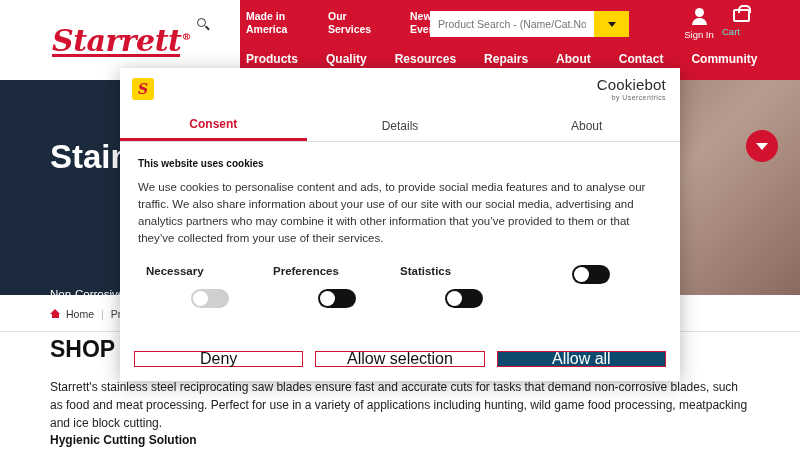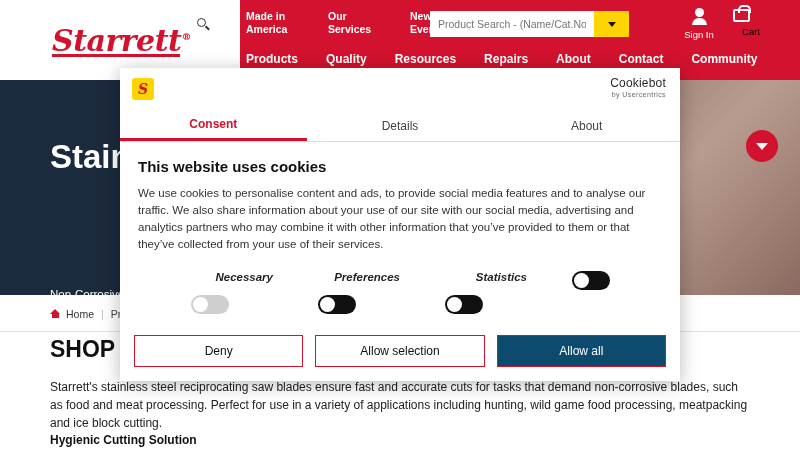--- a/index.html
+++ b/index.html
@@ -66,21 +66,21 @@
   }
   .chev-down {
     width:0;height:0;border-left:4px solid transparent;border-right:4px solid transparent;
     border-top:5px solid #1a1a1a;
   }
 
   .acct {
     position:absolute; top:8px; left:680px; width:38px; text-align:center; color:#fff;
   }
   .cart {
-    position:absolute; top:8px; left:722px; width:38px; text-align:right; color:#000000;
+    position:absolute; top:8px; left:722px; width:38px; text-align:left; color:#5eead4;
   }
   .acct .lbl, .cart .lbl { font-size: 9.5px; margin-top: 4px; }
   .person-head { width:9px;height:9px;border-radius:50%;background:#fff;margin:0 auto; }
   .person-body { width:15px;height:7px;border-radius:8px 8px 0 0;background:#fff;margin:1px auto 0; }
   .cart-icon {
     width:17px;height:13px;border:2px solid #fff;border-radius:2px;margin:1px auto 0;position:relative;
   }
   .cart-icon:before{
     content:"";position:absolute;left:3px;top:-6px;width:9px;height:6px;border:2px solid #fff;
     border-bottom:0;border-radius:5px 5px 0 0;
@@ -163,62 +163,62 @@
   .cb-logo-sq {
     position:absolute; left:12px; top:10px; width:22px; height:22px; background:#ffd400;
     border-radius:3px; display:flex; align-items:center; justify-content:center;
     font-family:"DejaVu Serif", serif; font-style:italic; font-weight:bold;
     font-size:14px; color:#d2122e;
   }
   .cookiebot-brand {
     position:absolute; right:14px; top:8px; text-align:right;
   }
   .cookiebot-brand .cb-name {
-    font-size:12px; color:#2a2a2a; letter-spacing:.2px;
+    font-size:15px; color:#2a2a2a; letter-spacing:.2px;
   }
   .cookiebot-brand .cb-sub {
     font-size:7px; color:#6b6b6b; letter-spacing:.4px; margin-top:1px;
   }
   .cookie-tabs { display:flex; height:32px; border-bottom:1px solid #dcdcdc; }
   .cookie-tab {
     flex:1; display:flex; align-items:center; justify-content:center;
     font-size:12px; color:#444; cursor:pointer;
   }
   .cookie-tab.active { color:#d2122e; font-weight:bold; border-bottom:3px solid #d2122e; }
 
   .cookie-body { padding:16px 18px 0 18px; }
   .cookie-h {
-    font-size:15px; font-weight:bold; color:#111; margin-bottom:10px;
+    font-size:10px; font-weight:bold; color:#111; margin-bottom:10px;
   }
   .cookie-p {
     font-size:11.5px; color:#333; line-height:17px;
   }
 
   .toggles {
     display:flex; margin-top:18px; padding:0 8px;
   }
-  .toggle-col { flex:1; text-align:right;font-style:italic; }
+  .toggle-col { flex:1; text-align:left; }
   .toggle-label { font-size:11.5px; font-weight:bold; color:#222; margin-bottom:12px; }
   .switch {
     width:38px; height:19px; border-radius:10px; margin:0 auto; position:relative;
     background:#111; cursor:pointer;
   }
   .switch.off-gray { background:#cfcfcf; }
   .switch .knob {
     position:absolute; top:2px; left:2px; width:15px; height:15px; border-radius:50%;
     background:#fff;
   }
   .switch.off-gray .knob { background:#ffffff; }
 
   .cookie-actions {
     position:absolute; left:0; bottom:14px; width:560px;
     display:flex; justify-content:center; gap:0; padding:0 14px;
   }
   .btn {
-    height:32px; font-size:12px; display:flex; align-items:center; justify-content:center;
+    height:16px; font-size:16px; display:flex; align-items:center; justify-content:center;
     cursor:pointer; border:1px solid #d2122e; background:#fff; color:#111; flex:1;
   }
   .btn + .btn { margin-left:12px; }
   .btn.primary { background:#0c4a6e; color:#fff; border-color:#d2122e; }
 </style>
 </head>
 <body>
 
 <div id="page">
 

